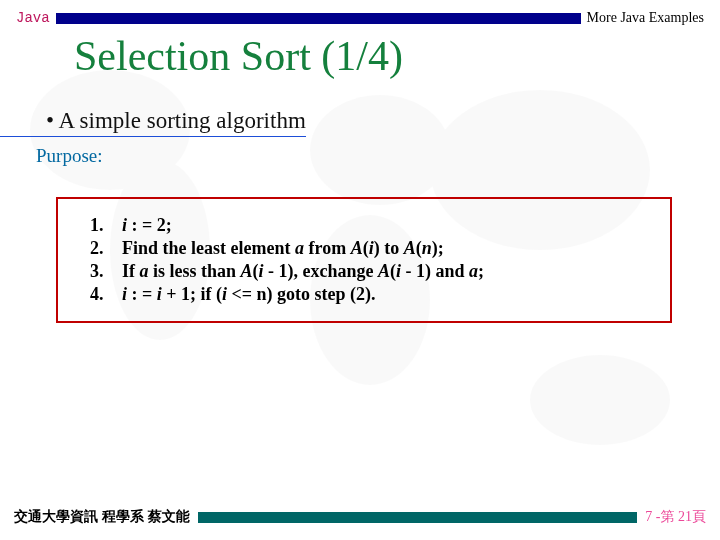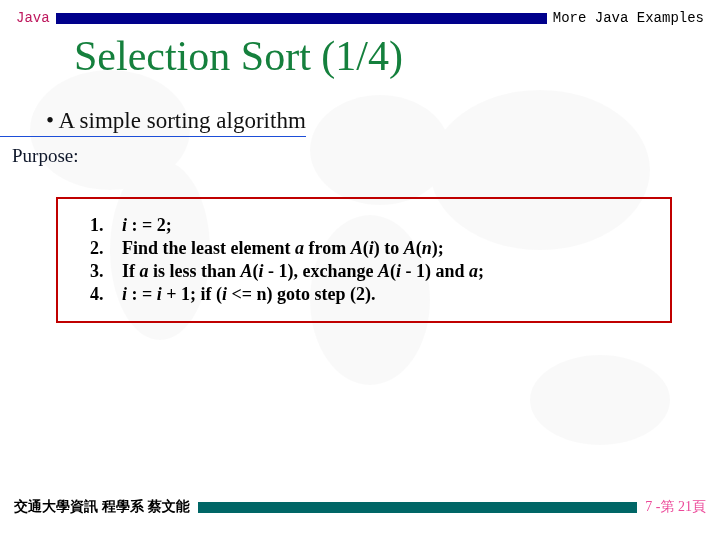--- a/index.html
+++ b/index.html
@@ -30,21 +30,21 @@
     color: #be185d;
     white-space: pre;
   }
   .header-bar {
     flex: 1;
     height: 11px;
     background: #00008b;
     margin: 0 6px;
   }
   .header-right {
-    font-family: Liberation Mono, monospace;
+    font-family: Liberation Serif, serif;
     font-size: 14px;
     color: #000;
     text-align: right;
   }
   .title {
     font-size: 42px;
     color: #15803d;
     padding: 6px 0 6px 74px;
     font-weight: normal;
   }
@@ -55,38 +55,38 @@
     border-bottom: 1px solid #1d4ed8;
     margin: 0 30px 0 0;
     display: inline-block;
     width: auto;
   }
   .bullet-wrap {
     padding-left: 0;
   }
   .purpose-block {
     font-size: 19px;
-    color: #0f172a;
-    padding: 6px 0 0 12px;
+    color: #0369a1;
+    padding: 6px 0 0 36px;
     line-height: 1.35;
   }
   .purpose-label { }
   .purpose-input, .purpose-output { padding-left: 56px; }
   .algo-box {
     border: 2px solid #c00000;
     margin: 28px 48px 0 56px;
     padding: 14px 12px;
     font-size: 18px;
   }
   .algo-row { display: flex; margin: 2px 0; }
   .algo-num { width: 52px; font-weight: bold; text-align: left; padding-left: 20px;}
   .algo-txt { flex: 1; font-weight: bold; }
   .footer {
     position: absolute;
-    bottom: 24px;
+    bottom: 14px;
     left: 0; right: 0;
     display: flex;
     align-items: center;
     padding: 0 14px;
     z-index: 1;
   }
   .footer-left {
     font-family: "Microsoft JhengHei", "PingFang TC", "Heiti TC", sans-serif;
     font-size: 14px;
     font-weight: bold;

